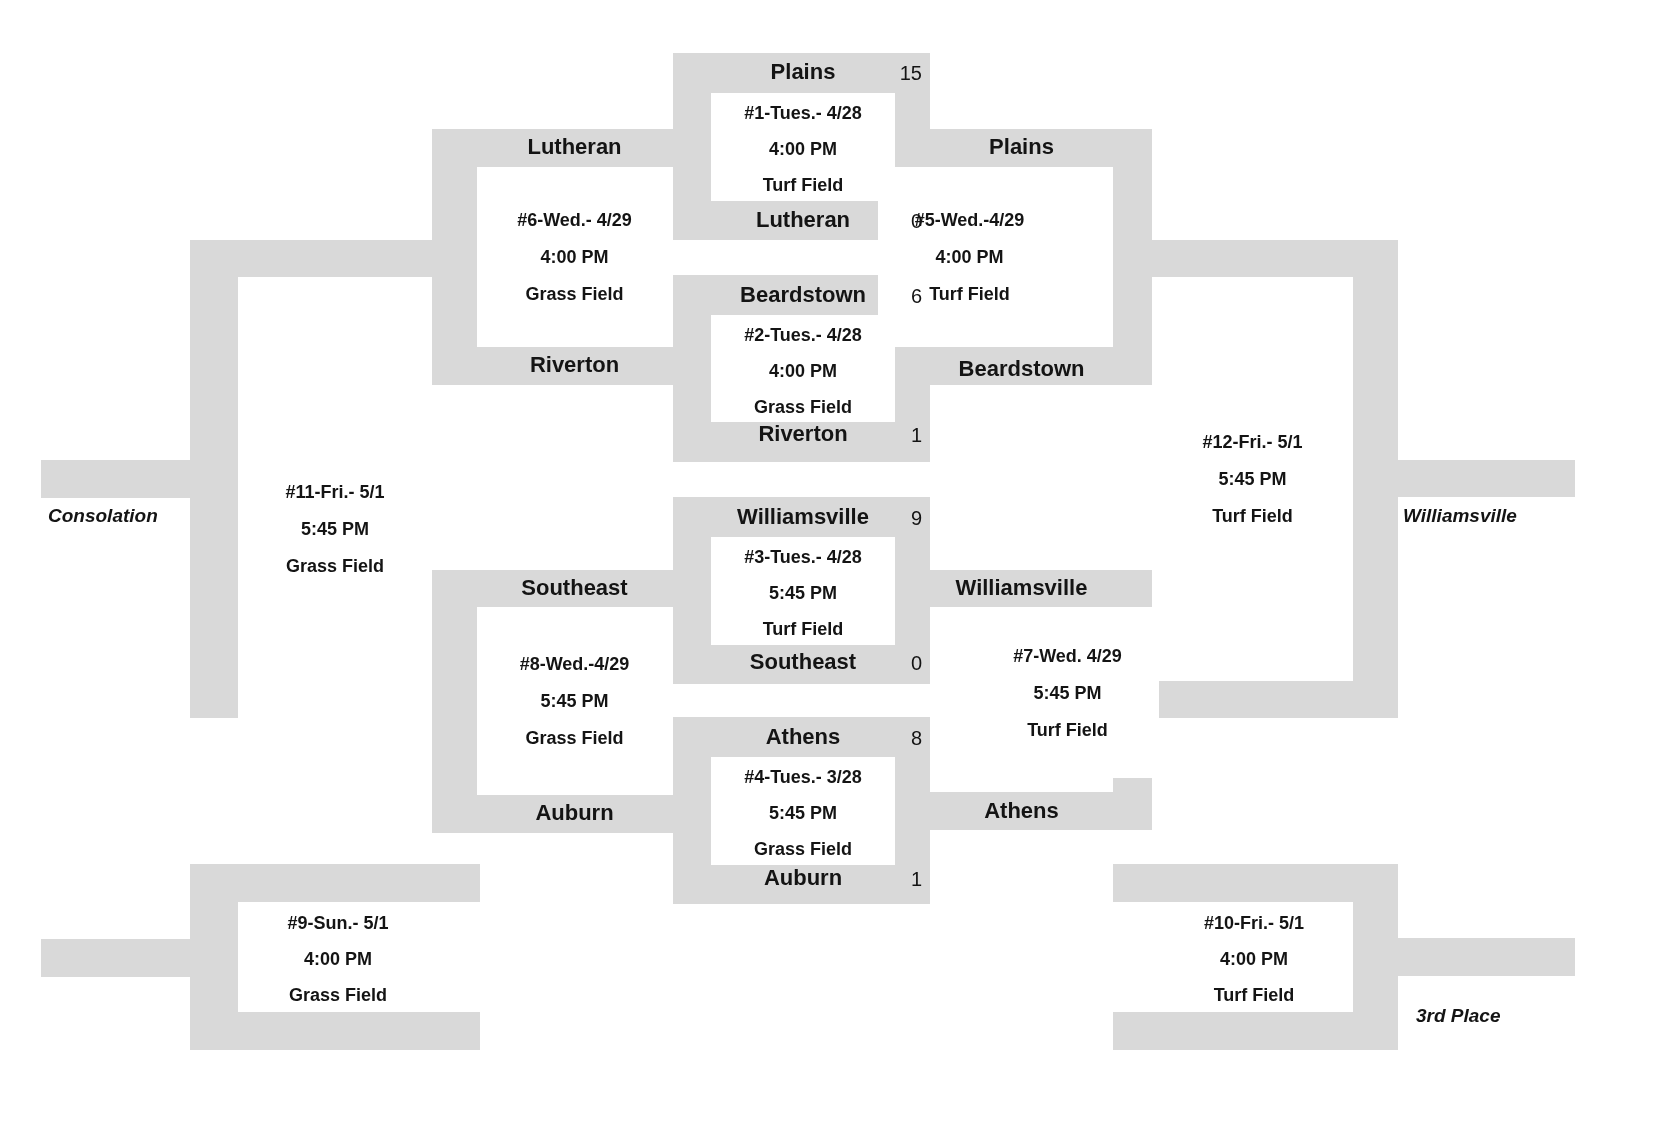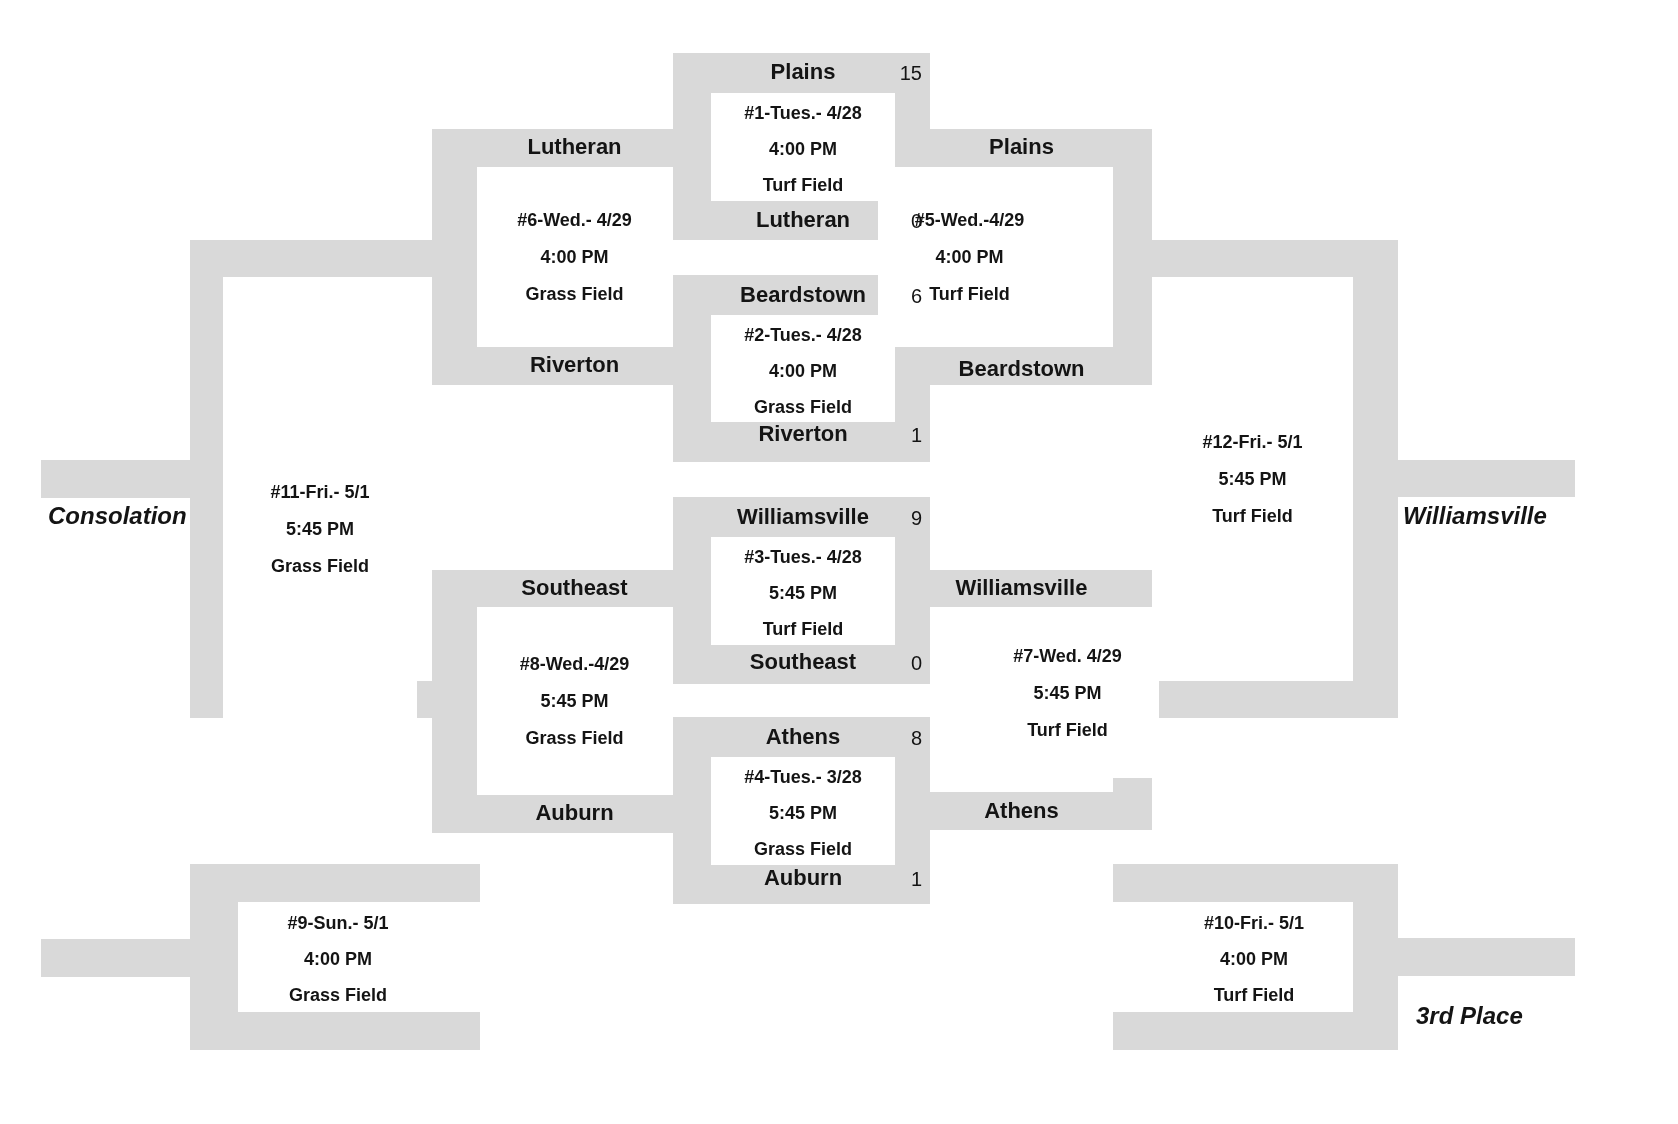--- a/index.html
+++ b/index.html
@@ -17,21 +17,21 @@
     font-weight:bold;font-size:18px;line-height:20px;white-space:nowrap;text-align:center;
   }
   .team{
     position:absolute;font-weight:bold;font-size:22px;line-height:26px;
     text-align:center;white-space:nowrap;
   }
   .score{
     position:absolute;font-size:20px;line-height:26px;text-align:right;width:64px;
   }
   .seclabel{
-    position:absolute;font-weight:bold;font-style:italic;font-size:24px;
+    position:absolute;font-weight:bold;font-style:italic;font-size:19px;
     line-height:24px;white-space:nowrap;
   }
 </style>
 </head>
 <body>
 
 <div id="stage">
 
   <div class="bar" style="left:673px;top:53px;width:257px;height:187px"></div>
   <div class="bar" style="left:673px;top:275px;width:257px;height:187px"></div>
@@ -120,21 +120,21 @@
     <div class="line">#9-Sun.- 5/1</div>
     <div class="line">4:00 PM</div>
     <div class="line">Grass Field</div>
   </div>
   <div class="gamebox packed" style="left:1113px;top:902px;width:240px;height:110px;padding-left:42px">
     <div class="line">#10-Fri.- 5/1</div>
     <div class="line">4:00 PM</div>
     <div class="line">Turf Field</div>
   </div>
 
-  <div class="gamebox" style="left:223px;top:277px;width:194px;height:504px">
+  <div class="gamebox" style="left:238px;top:277px;width:194px;height:504px">
     <div class="line">#11-Fri.- 5/1</div>
     <div class="line">5:45 PM</div>
     <div class="line">Grass Field</div>
   </div>
   <div class="gamebox" style="left:1152px;top:277px;width:201px;height:404px">
     <div class="line">#12-Fri.- 5/1</div>
     <div class="line">5:45 PM</div>
     <div class="line">Turf Field</div>
   </div>
 

